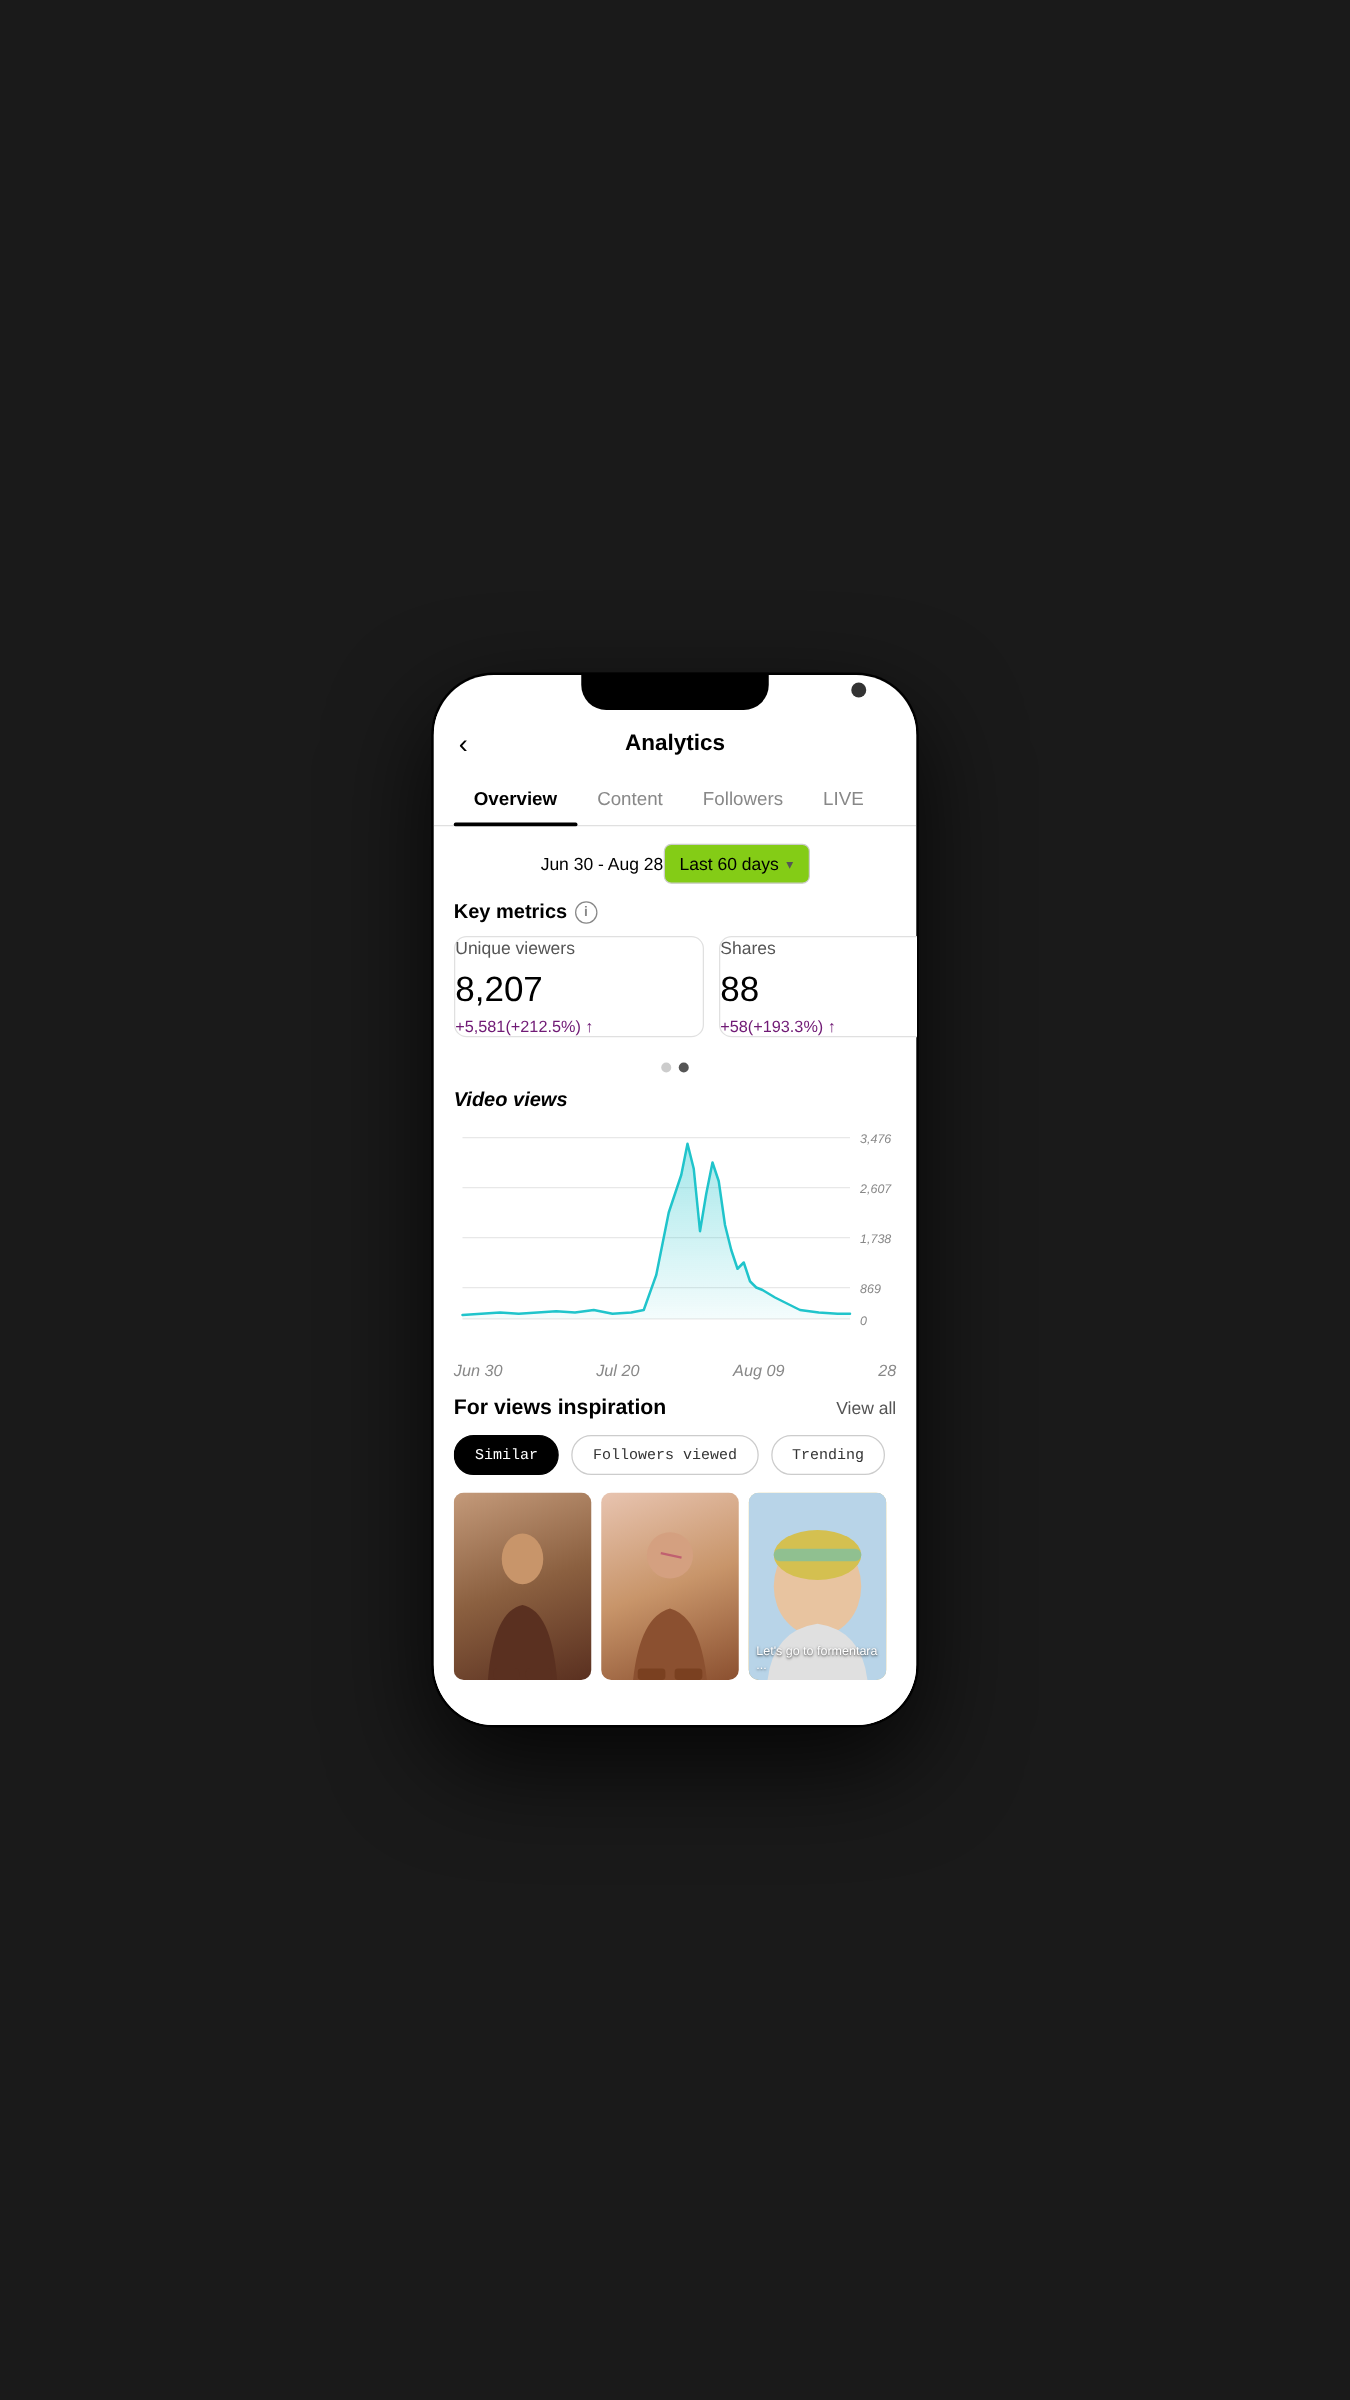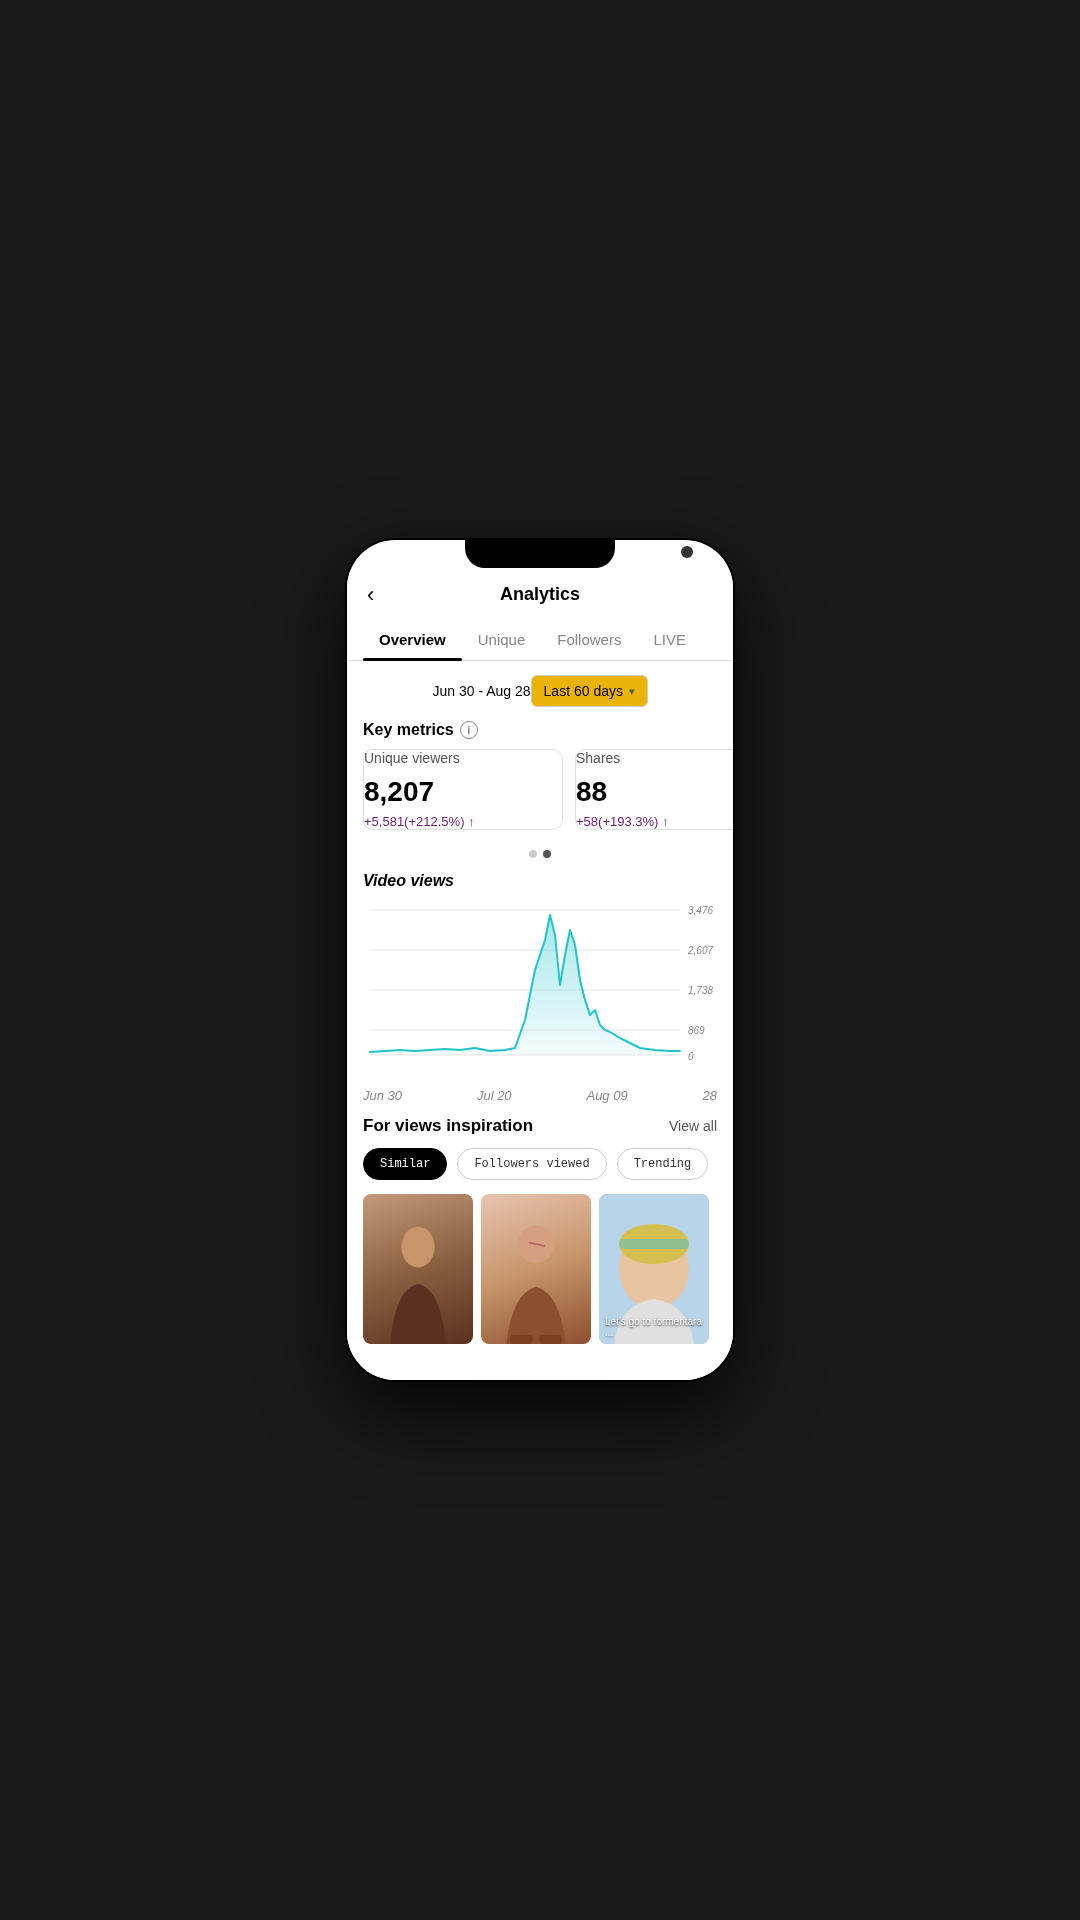--- a/index.html
+++ b/index.html
@@ -145,21 +145,21 @@
     .dropdown-btn {
       display: flex;
       align-items: center;
       gap: 6px;
       border: 1px solid #ccc;
       border-radius: 6px;
       padding: 7px 12px;
       font-size: 14px;
       color: #000;
       cursor: pointer;
-      background: #eab308;
+      background: #84cc16;
     }
 
     .chevron-down {
       font-size: 11px;
       color: #555;
     }
 
     
     .section-title {
       font-size: 16px;
@@ -202,21 +202,21 @@
     }
 
     .metric-label {
       font-size: 14px;
       color: #555;
       margin-bottom: 10px;
     }
 
     .metric-value {
       font-size: 28px;
-      font-weight: 700;
+      font-weight: 400;
       color: #000;
       margin-bottom: 6px;
     }
 
     .metric-change {
       font-size: 13px;
       color: #701a75;
       font-weight: 500;
     }
 
@@ -370,21 +370,21 @@
   <div class="phone-screen">
     <div class="screen-content">
 
       <div class="header">
         <div class="back-button">‹</div>
         <div class="header-title">Analytics</div>
       </div>
 
       <div class="tabs">
         <div class="tab active">Overview</div>
-        <div class="tab">Unique</div>
+        <div class="tab">Content</div>
         <div class="tab">Followers</div>
         <div class="tab">LIVE</div>
       </div>
 
       <div class="date-range-row">
         <span class="date-range-text">Jun 30 - Aug 28</span>
         <button class="dropdown-btn">
           <span>Last 60 days</span>
           <span class="chevron-down">▾</span>
         </button>

